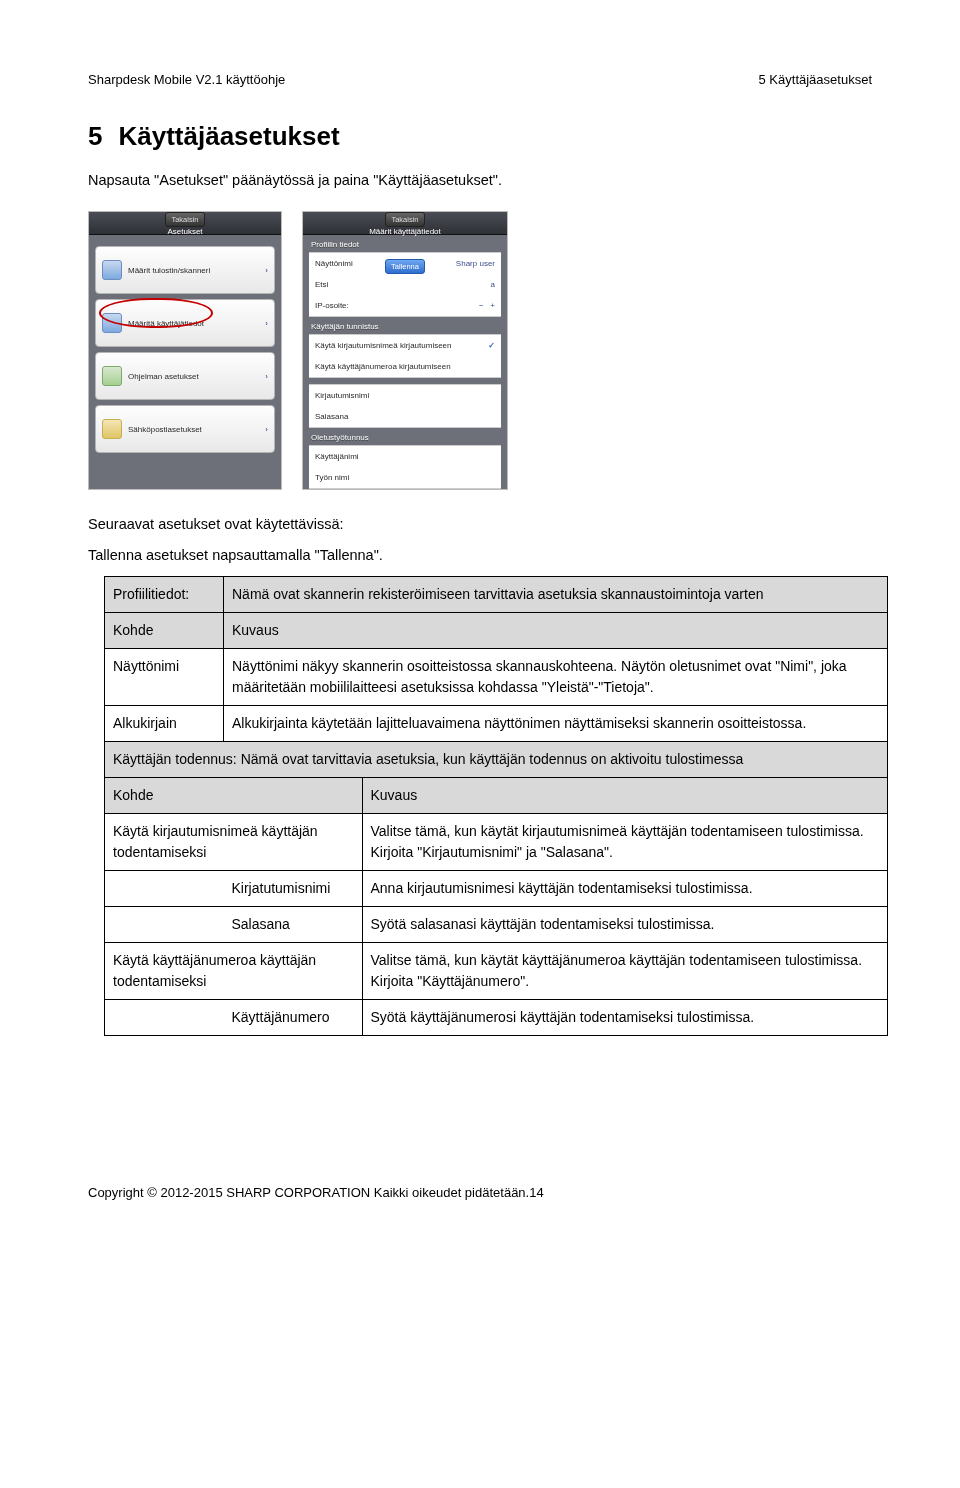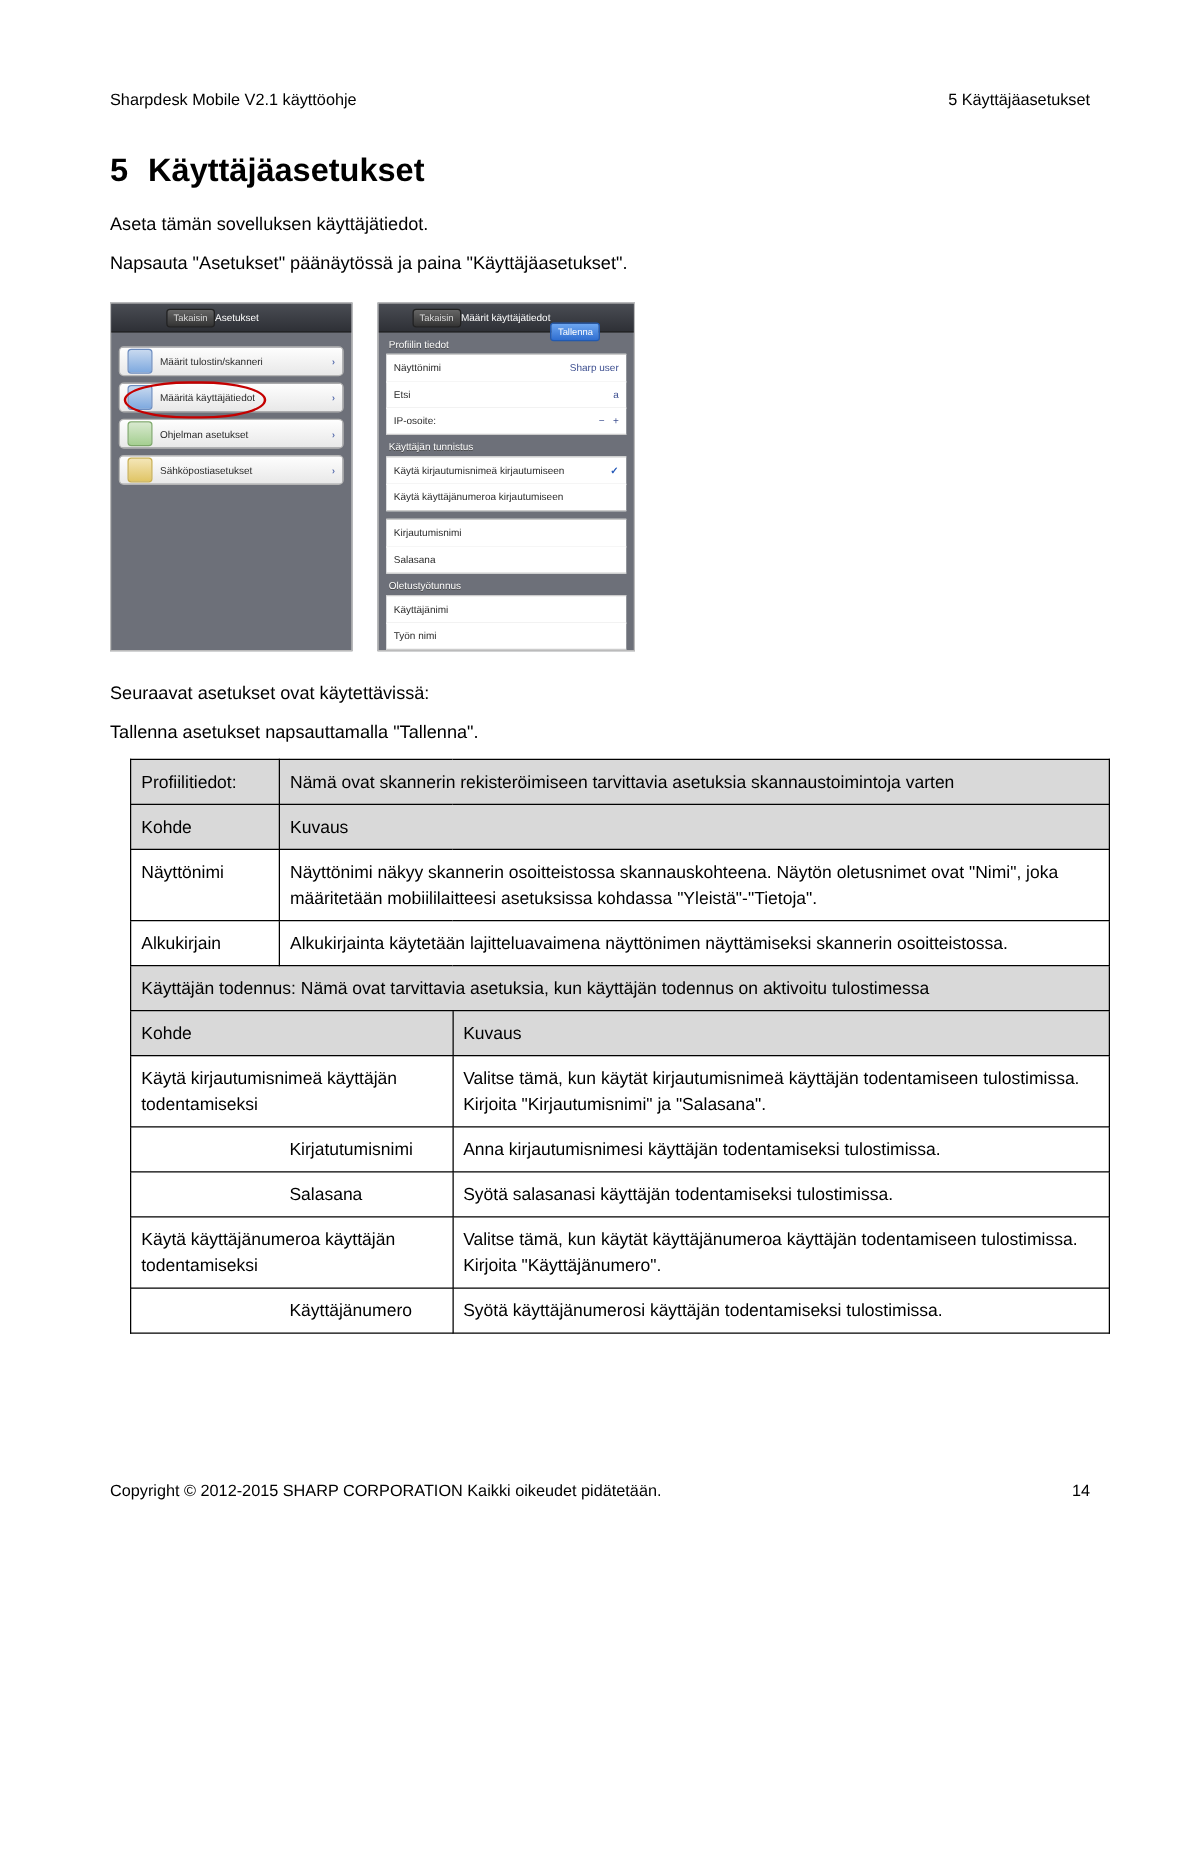--- a/index.html
+++ b/index.html
@@ -41,42 +41,43 @@
     background: #6d7079;
     font-size: 8.5px;
     color: #fff;
   }
   .tbar {
     background: linear-gradient(#4a4d54,#2e3036);
     border-bottom: 1px solid #111;
     height: 22px;
     display: flex;
     align-items: center;
-    justify-content: center;
+    justify-content: flex-start;
     padding: 0 0;
+    flex-direction: column;
   }
   .tbtn {
     background: linear-gradient(#666,#333);
     border: 1px solid #222;
     border-radius: 3px;
     padding: 2px 5px;
     font-size: 7.5px;
     color: #dcdcdc;
   }
   .ttitle { font-size: 8px; color:#fff; }
   .body1 { padding: 6px 0; }
   .srow {
     display: flex;
     align-items: center;
     background: linear-gradient(#fefefe,#e8e8e8);
     border: 1px solid #b5b5b5;
     border-radius: 4px;
     margin: 5px 6px;
     height: 22px;
-    padding: 0 6px;
+    padding: 12px 6px;
     color: #2a2a2a;
     font-size: 8px;
     position: relative;
   }
   .sicon {
     width: 18px; height: 18px; border-radius: 3px;
     margin-right: 6px; background: linear-gradient(#c8d9ef,#7ea9df);
     border:1px solid #6b8cc0;
   }
   .sicon.y { background: linear-gradient(#f4e6b7,#e0c566); border-color:#c9ae4d; }
@@ -125,38 +126,37 @@
   .thdr { background: #d9d9d9; }
   .w1 { width: 102px; }
   .w2 { width: 214px; }
   .wi { width: 122px; }
   .wi2 { width: 122px; }
   
   .footer {
     position: absolute;
     bottom: 56px;
     left: 88px; right: 88px;
-    display: flex; justify-content: space-between;
+    display: flex; 
     font-size: 13px;
   }
 </style>
 </head>
 <body>
 
 <div class="page">
   <div class="hdr">
     <span>Sharpdesk Mobile V2.1 käyttöohje</span>
     <span>5 Käyttäjäasetukset</span>
   </div>
 
   <h1>
     <span class="h1num">5</span><span>Käyttäjäasetukset</span>
   </h1>
 
-  <p>Aseta tämän sovelluksen käyttäjätiedot.</p>
   <p>Napsauta "Asetukset" päänäytössä ja paina "Käyttäjäasetukset".</p>
 
   <div class="screens">
 
     <div class="shot1">
       <div class="tbar">
         <span class="tbtn">Takaisin</span>
         <span class="ttitle">Asetukset</span>
         <span style="width:30px"></span>
       </div>

